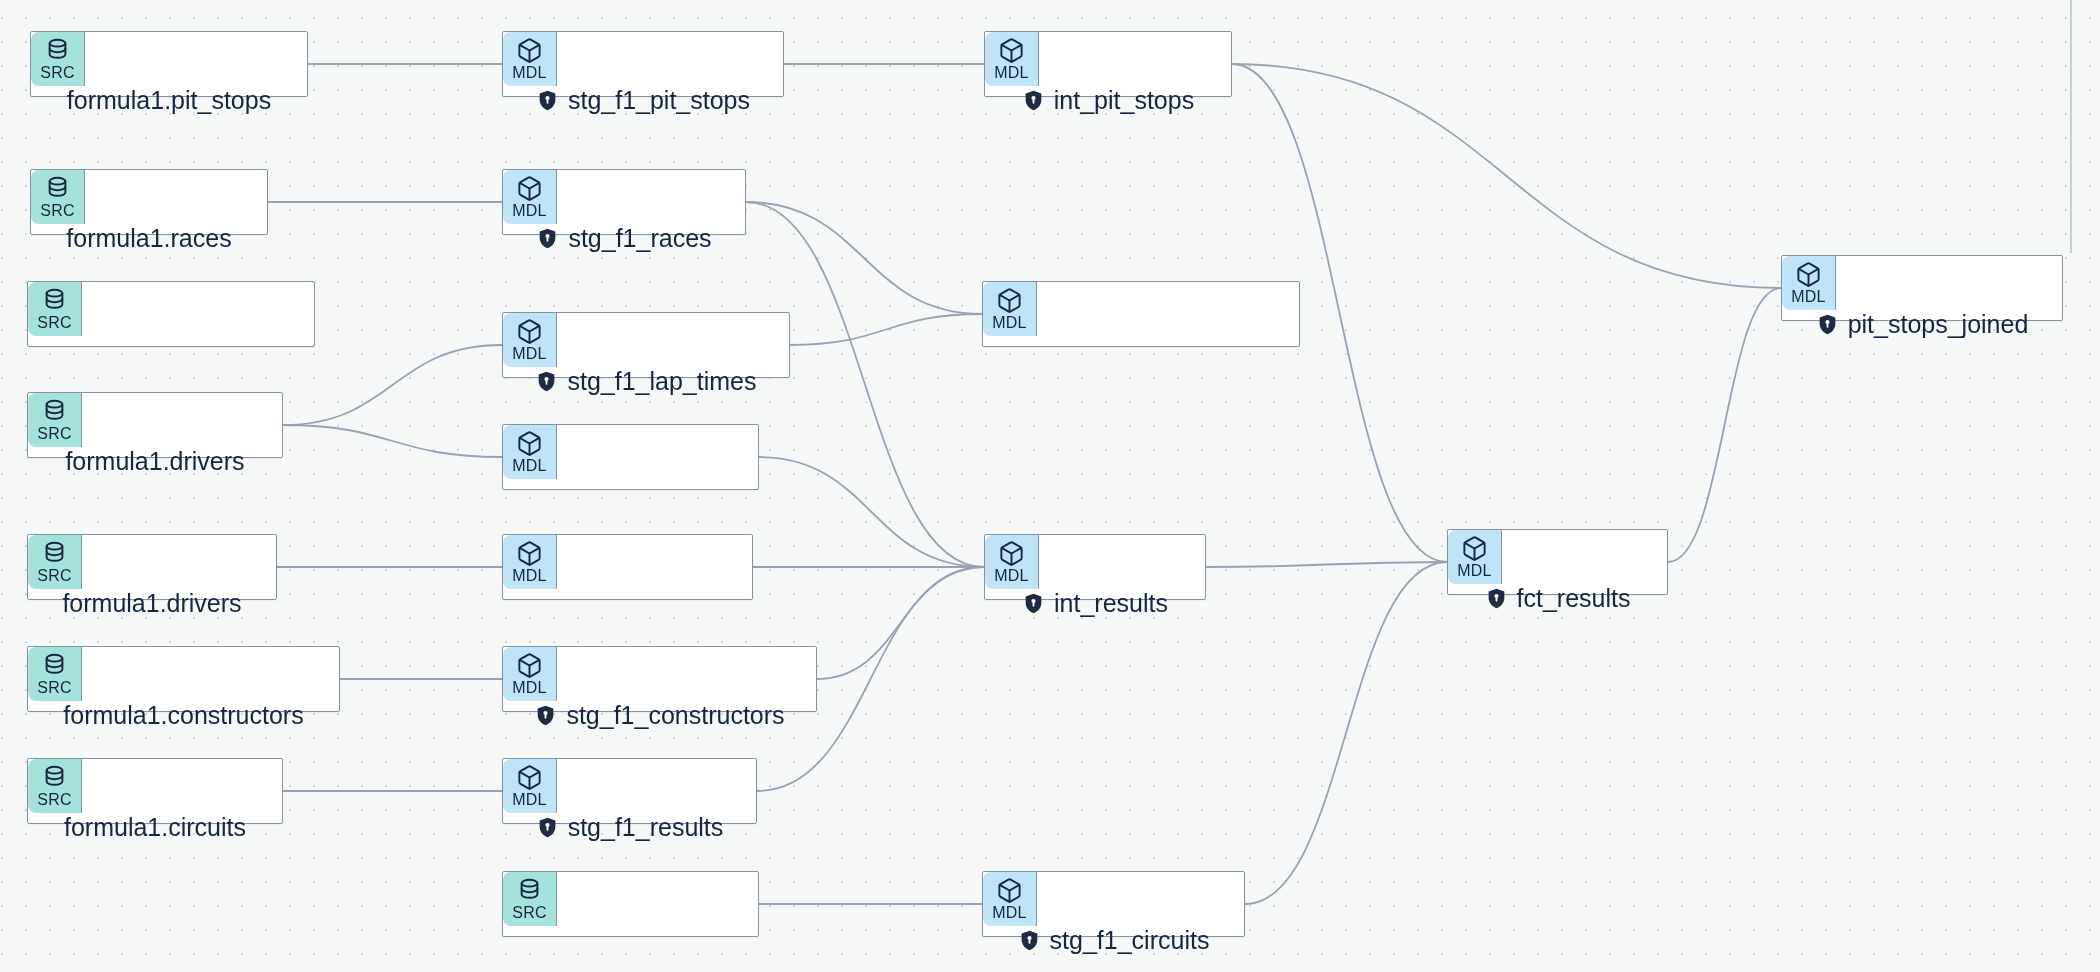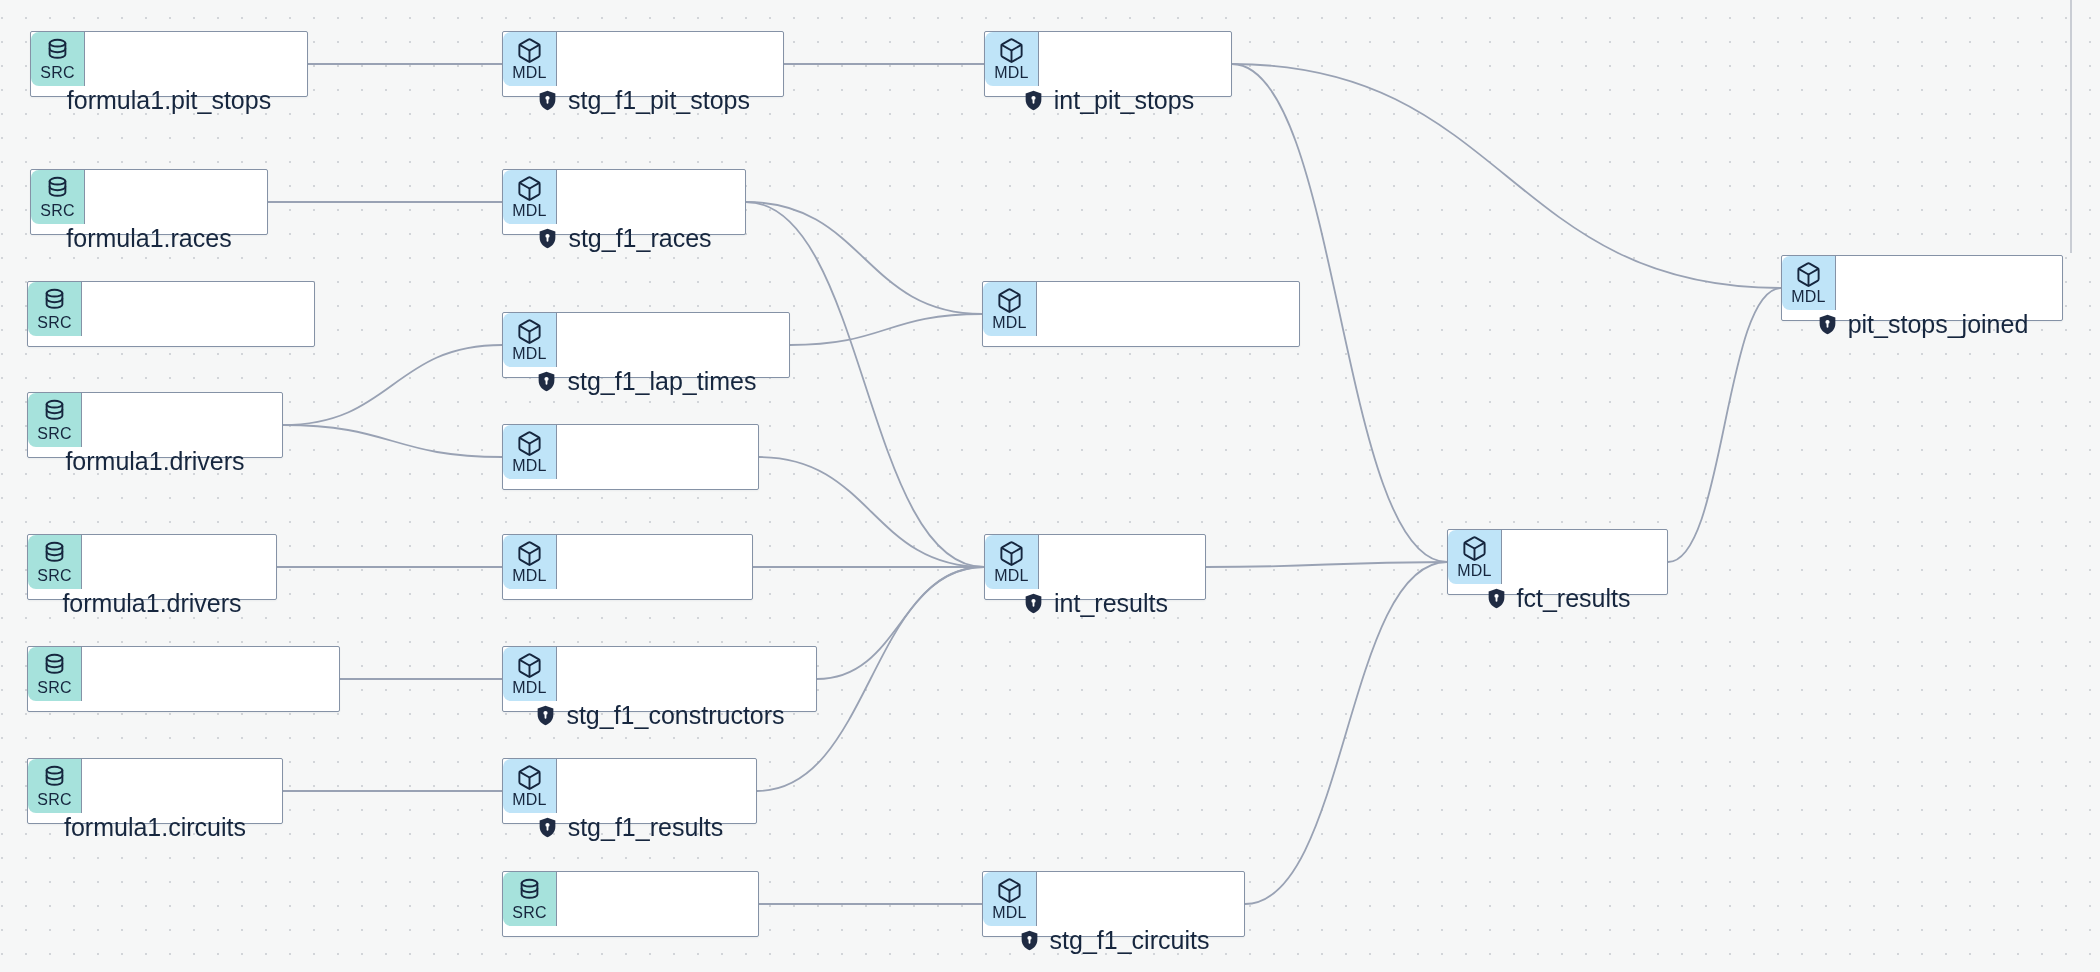--- a/index.html
+++ b/index.html
@@ -269,20 +269,23 @@
     </div>
     <div class="node" style="left: 27px; top: 646px; width: 313px; height: 66px;">
       <div class="badge source" style="background: rgb(166, 226, 220);">
         <svg width="27" height="27" viewBox="0 0 24 24" fill="none" stroke="#16263e" stroke-width="1.7" stroke-linecap="round" stroke-linejoin="round">
           <ellipse cx="12" cy="5.5" rx="7" ry="3"></ellipse>
           <path d="M19 5.5v5c0 1.66-3.13 3-7 3s-7-1.34-7-3v-5"></path>
           <path d="M19 10.5v5c0 1.66-3.13 3-7 3s-7-1.34-7-3v-5"></path>
         </svg>
         <span class="badge-label">SRC</span>
       </div>
+      <div class="node-body">
+        <span class="node-label">formula1.constructors</span>
+      </div>
     </div>
     <div class="node" style="left: 502px; top: 646px; width: 315px; height: 66px;">
       <div class="badge model" style="background: rgb(191, 228, 248);">
         <svg width="27" height="27" viewBox="0 0 24 24" fill="none" stroke="#16263e" stroke-width="1.7" stroke-linecap="round" stroke-linejoin="round">
           <path d="M21 16V8a2 2 0 0 0-1-1.73l-7-4a2 2 0 0 0-2 0l-7 4A2 2 0 0 0 3 8v8a2 2 0 0 0 1 1.73l7 4a2 2 0 0 0 2 0l7-4A2 2 0 0 0 21 16z"></path>
           <polyline points="3.27 6.96 12 12.01 20.73 6.96"></polyline>
           <line x1="12" y1="22.08" x2="12" y2="12"></line>
         </svg>
         <span class="badge-label">MDL</span>
       </div>

